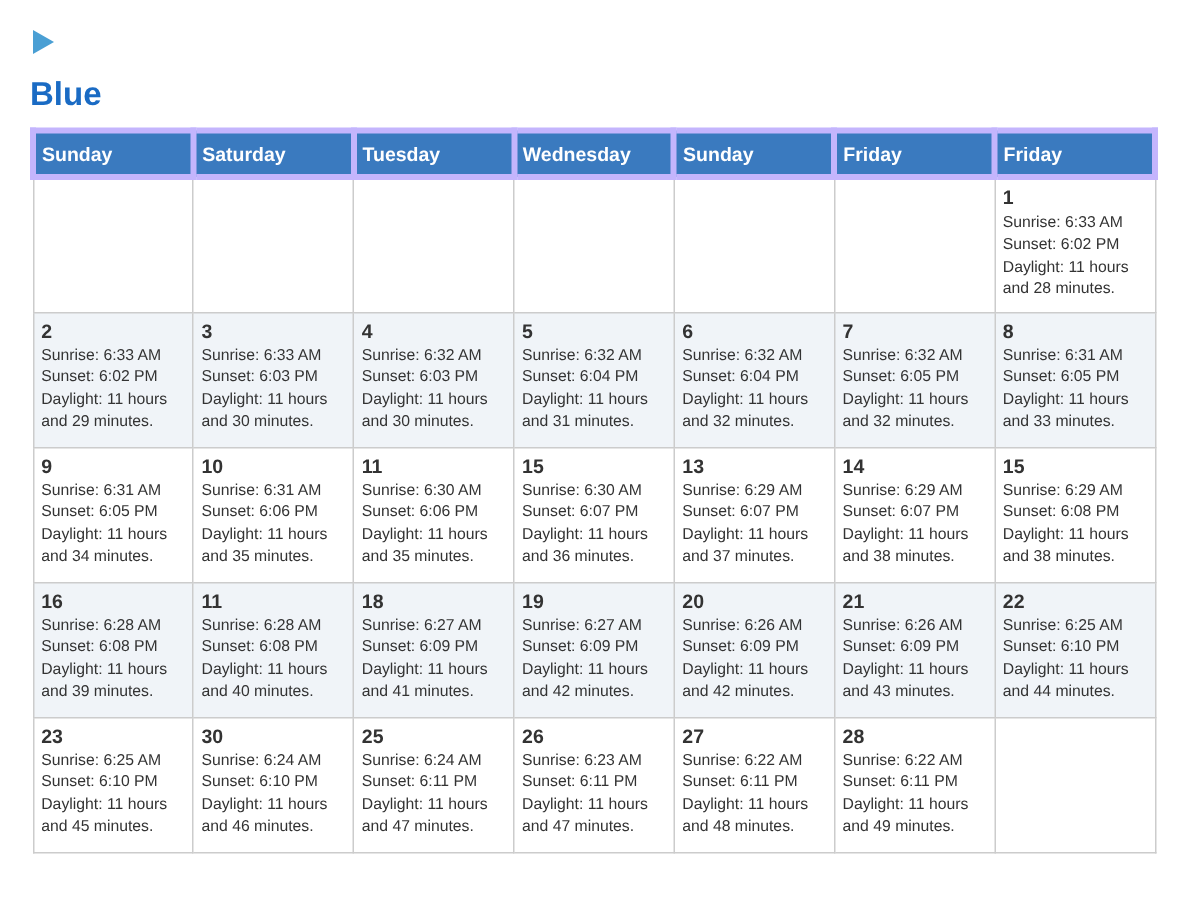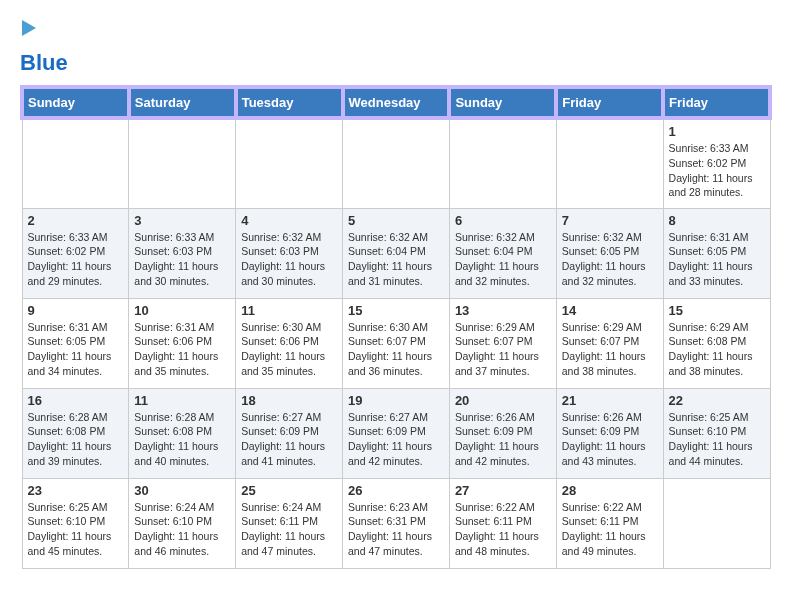--- a/index.html
+++ b/index.html
@@ -280,21 +280,21 @@
         </td>
         <td>
           <span class="day-num">25</span>
           <div class="day-info" style="white-space: pre-line;">Sunrise: 6:24 AM
 Sunset: 6:11 PM
 Daylight: 11 hours and 47 minutes.</div>
         </td>
         <td>
           <span class="day-num">26</span>
           <div class="day-info" style="white-space: pre-line;">Sunrise: 6:23 AM
-Sunset: 6:31 PM
+Sunset: 6:11 PM
 Daylight: 11 hours and 47 minutes.</div>
         </td>
         <td>
           <span class="day-num">27</span>
           <div class="day-info" style="white-space: pre-line;">Sunrise: 6:22 AM
 Sunset: 6:11 PM
 Daylight: 11 hours and 48 minutes.</div>
         </td>
         <td>
           <span class="day-num">28</span>

